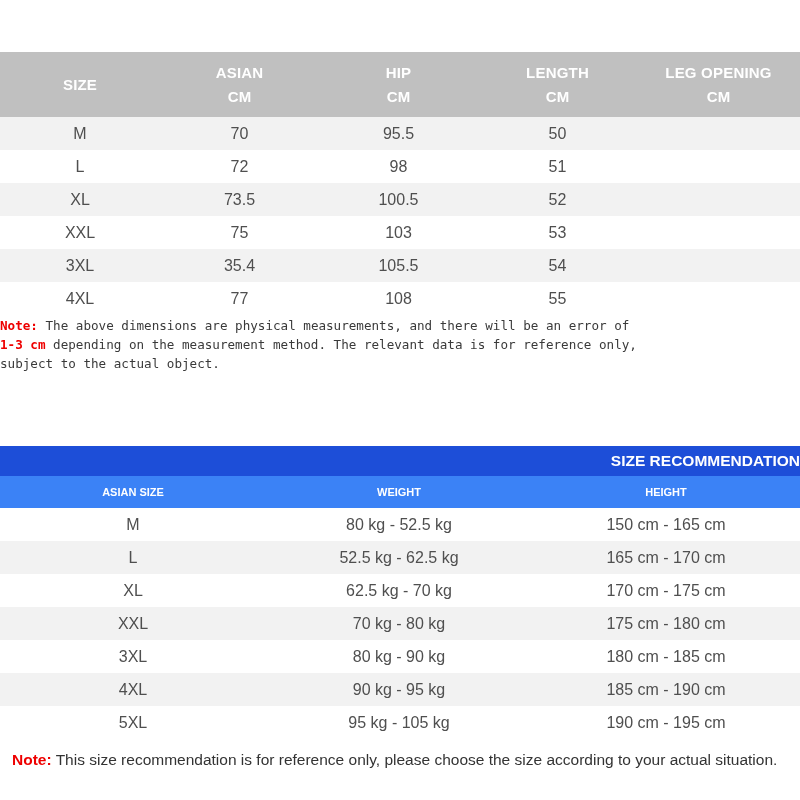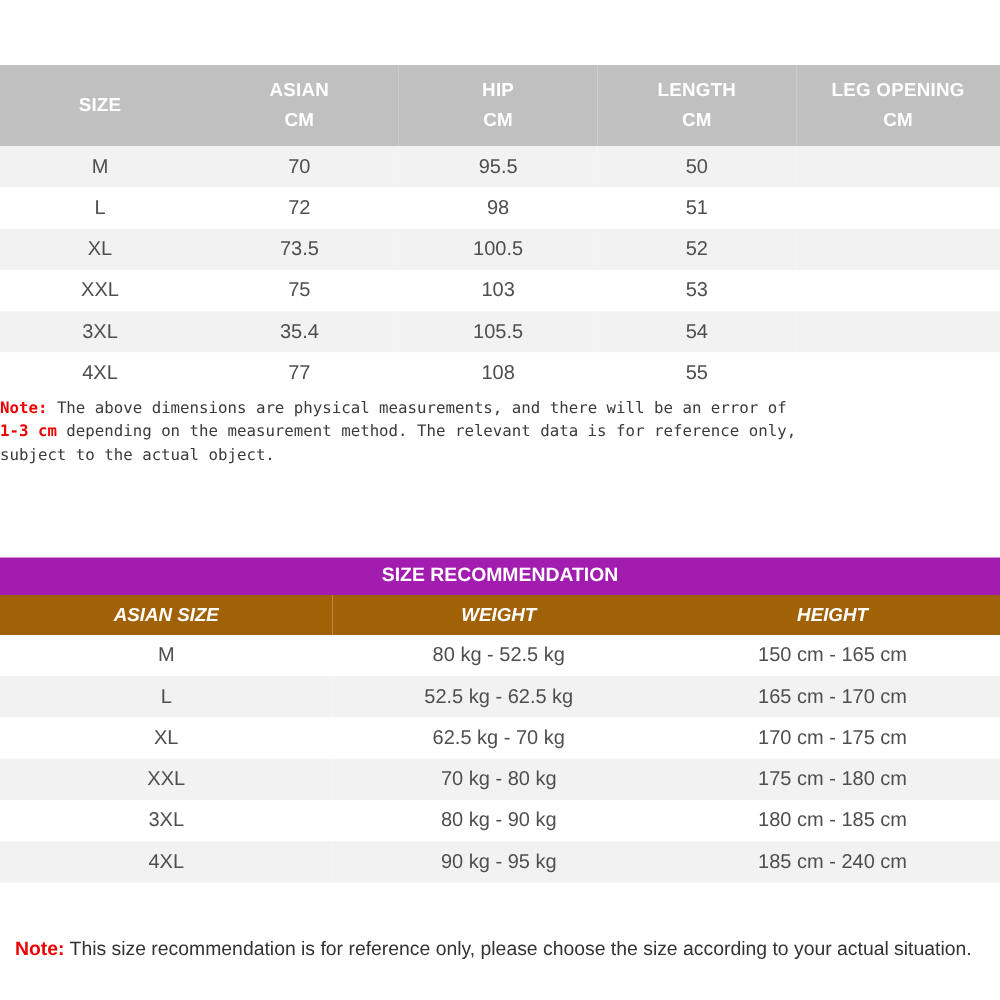--- a/index.html
+++ b/index.html
@@ -94,36 +94,35 @@
   .note-hl {
     color: #ee0000;
     font-weight: bold;
   }
 
   
   #table2-block { position: absolute; top: 446px; left: 0; width: 800px; }
 
   .t2-title td {
     height: 30px;
-    background: #a21caf;
+    background: #1d4ed8;
     color: #ffffff;
     font-weight: bold;
     font-size: 15.5px;
-    text-align: center;
+    text-align: right;
     vertical-align: middle;
   }
   .t2-title .title-inner { display: block; }
   .t2-subhdr td {
     height: 32px;
-    background: #a16207;
+    background: #3b82f6;
     color: #ffffff;
     font-weight: bold;
-    font-size: 15px;
+    font-size: 11px;
     vertical-align: middle;
-    font-style: italic;
   }
   .t2-row td {
     height: 33px;
     font-size: 16px;
     color: #4f4f4f;
     background: #ffffff;
   }
   .t2-row.alt td { background: #f2f2f2; }
 </style>
 </head>
@@ -253,21 +252,26 @@
           <td>175 cm - 180 cm</td>
         </tr>
         <tr class="t2-row">
           <td>3XL</td>
           <td>80 kg - 90 kg</td>
           <td>180 cm - 185 cm</td>
         </tr>
         <tr class="t2-row alt">
           <td>4XL</td>
           <td>90 kg - 95 kg</td>
-          <td>185 cm - 240 cm</td>
+          <td>185 cm - 190 cm</td>
+        </tr>
+        <tr class="t2-row">
+          <td>5XL</td>
+          <td>95 kg - 105 kg</td>
+          <td>190 cm - 195 cm</td>
         </tr>
       </tbody>
     </table>
   </div>
 
   <p class="note note-sans"><span class="note-label">Note:</span><span> This size recommendation is for reference only, please choose the size according to your actual situation.</span></p>
 
 </div>
 
 </body></html>

